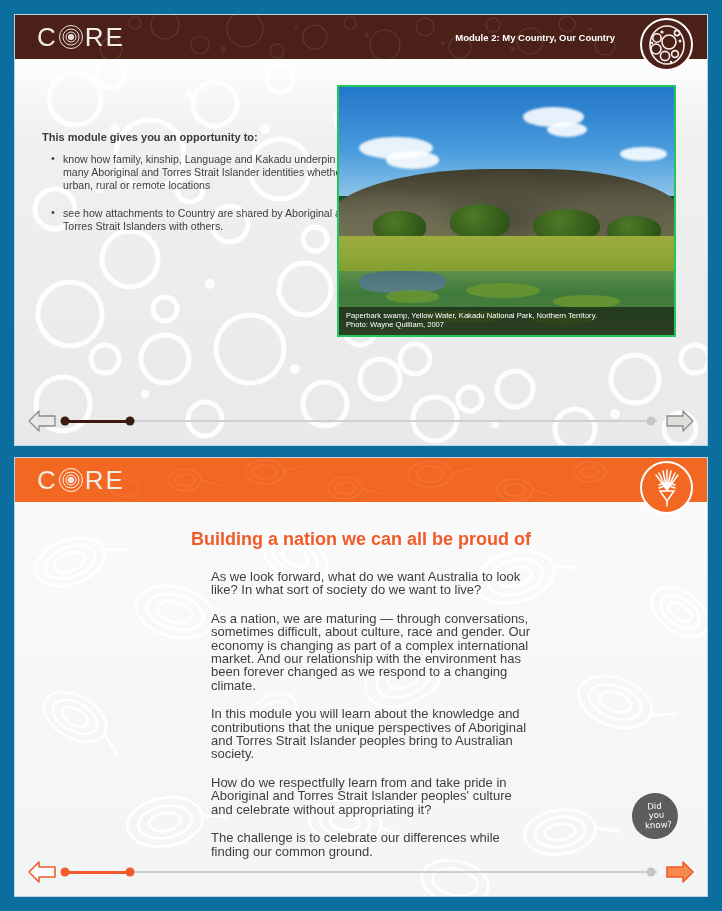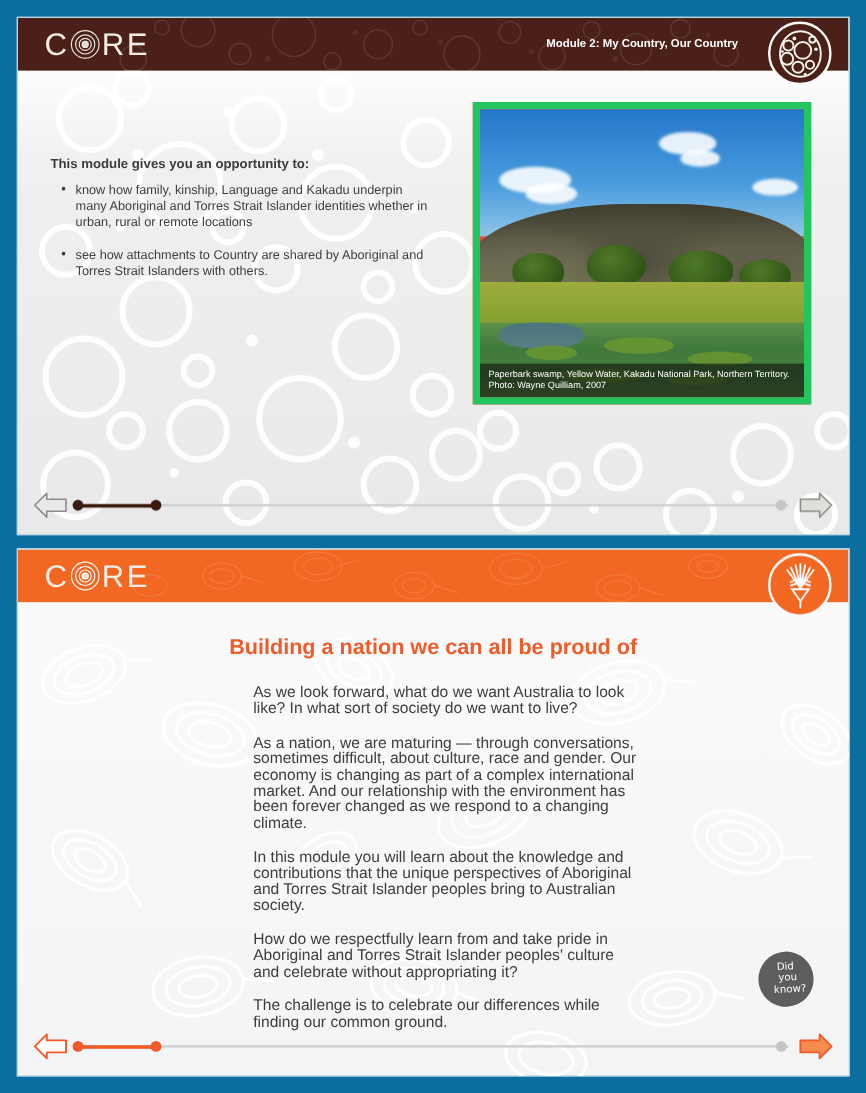--- a/index.html
+++ b/index.html
@@ -116,24 +116,24 @@
     color: #3e3e3e;
   }
   .lo-list li::before {
     content: "\2022";
     position: absolute; left: 2px; top: -1px;
     font-size: 11px; color: #3e3e3e;
   }
 
   .photo-frame {
     position: absolute; right: 31px; top: 26px;
-    width: 282px; height: 252px;
-    background: #ef4444;
+    width: 339px; height: 252px;
+    background: #14532d;
     overflow: hidden;
-    border: 6px solid #22c55e;
+    border: 2px solid #22c55e;
   }
   .ph-sky {
     position: absolute; left: 0; top: 0; width: 100%; height: 44%;
     background: linear-gradient(180deg,#2277c9 0%,#4a9ddd 60%,#8fc4e8 100%);
   }
   .cloud {
     position: absolute; border-radius: 50%;
     background: rgba(255,255,255,.88);
     filter: blur(1.2px);
   }

